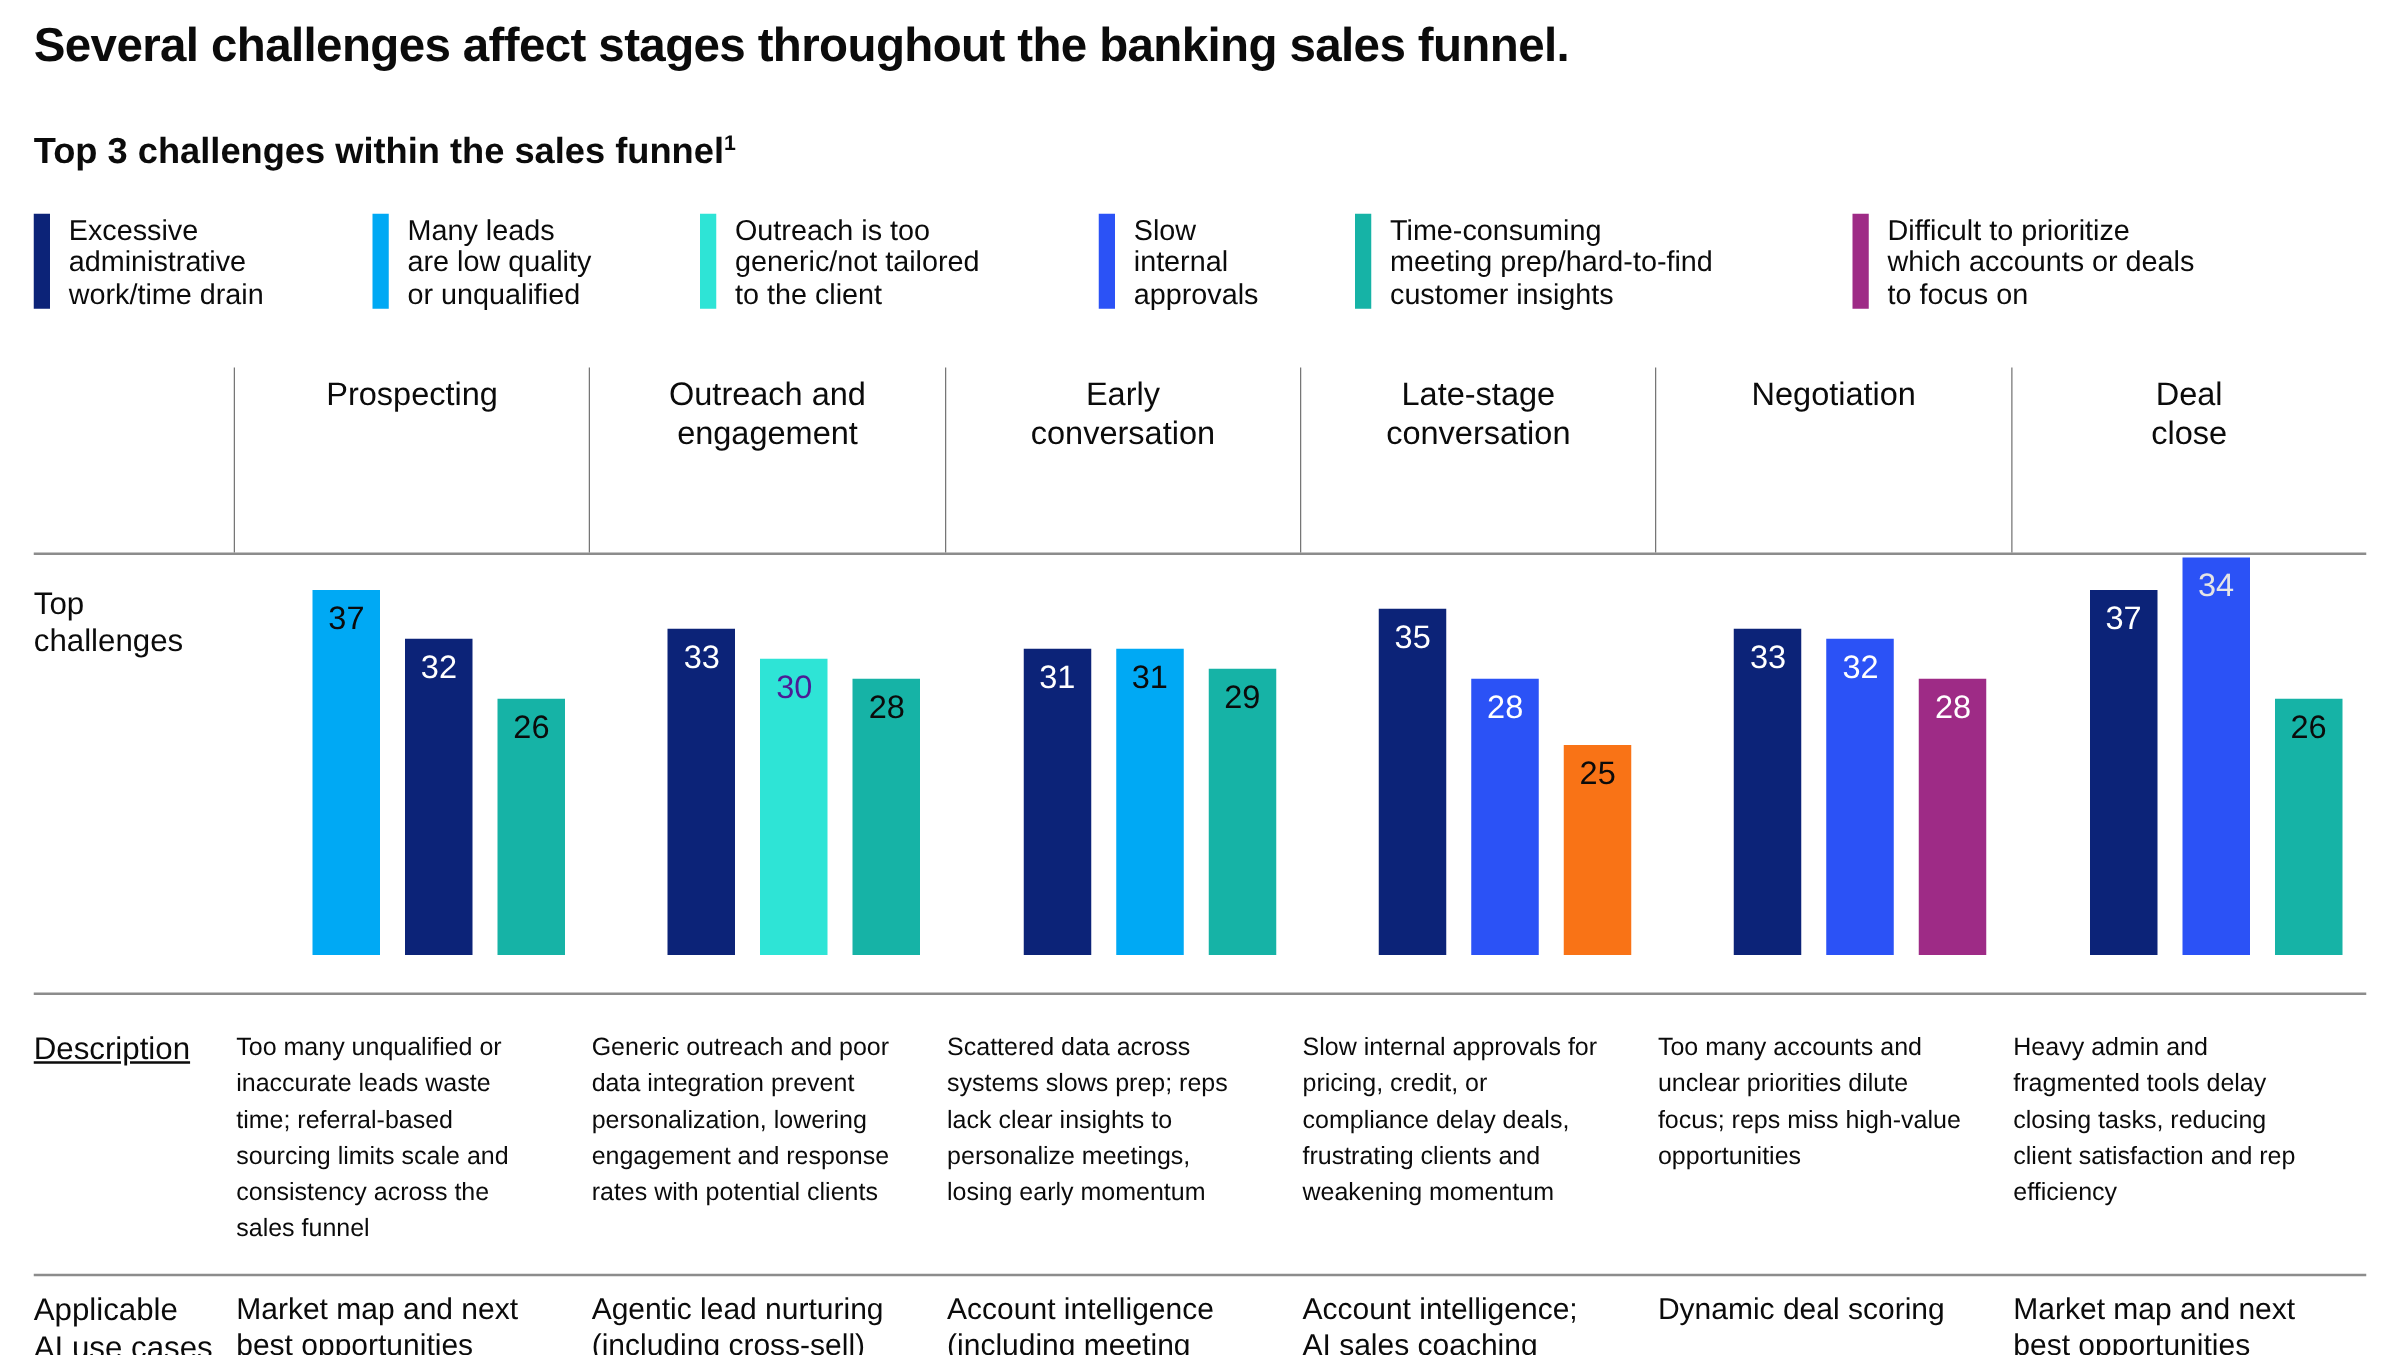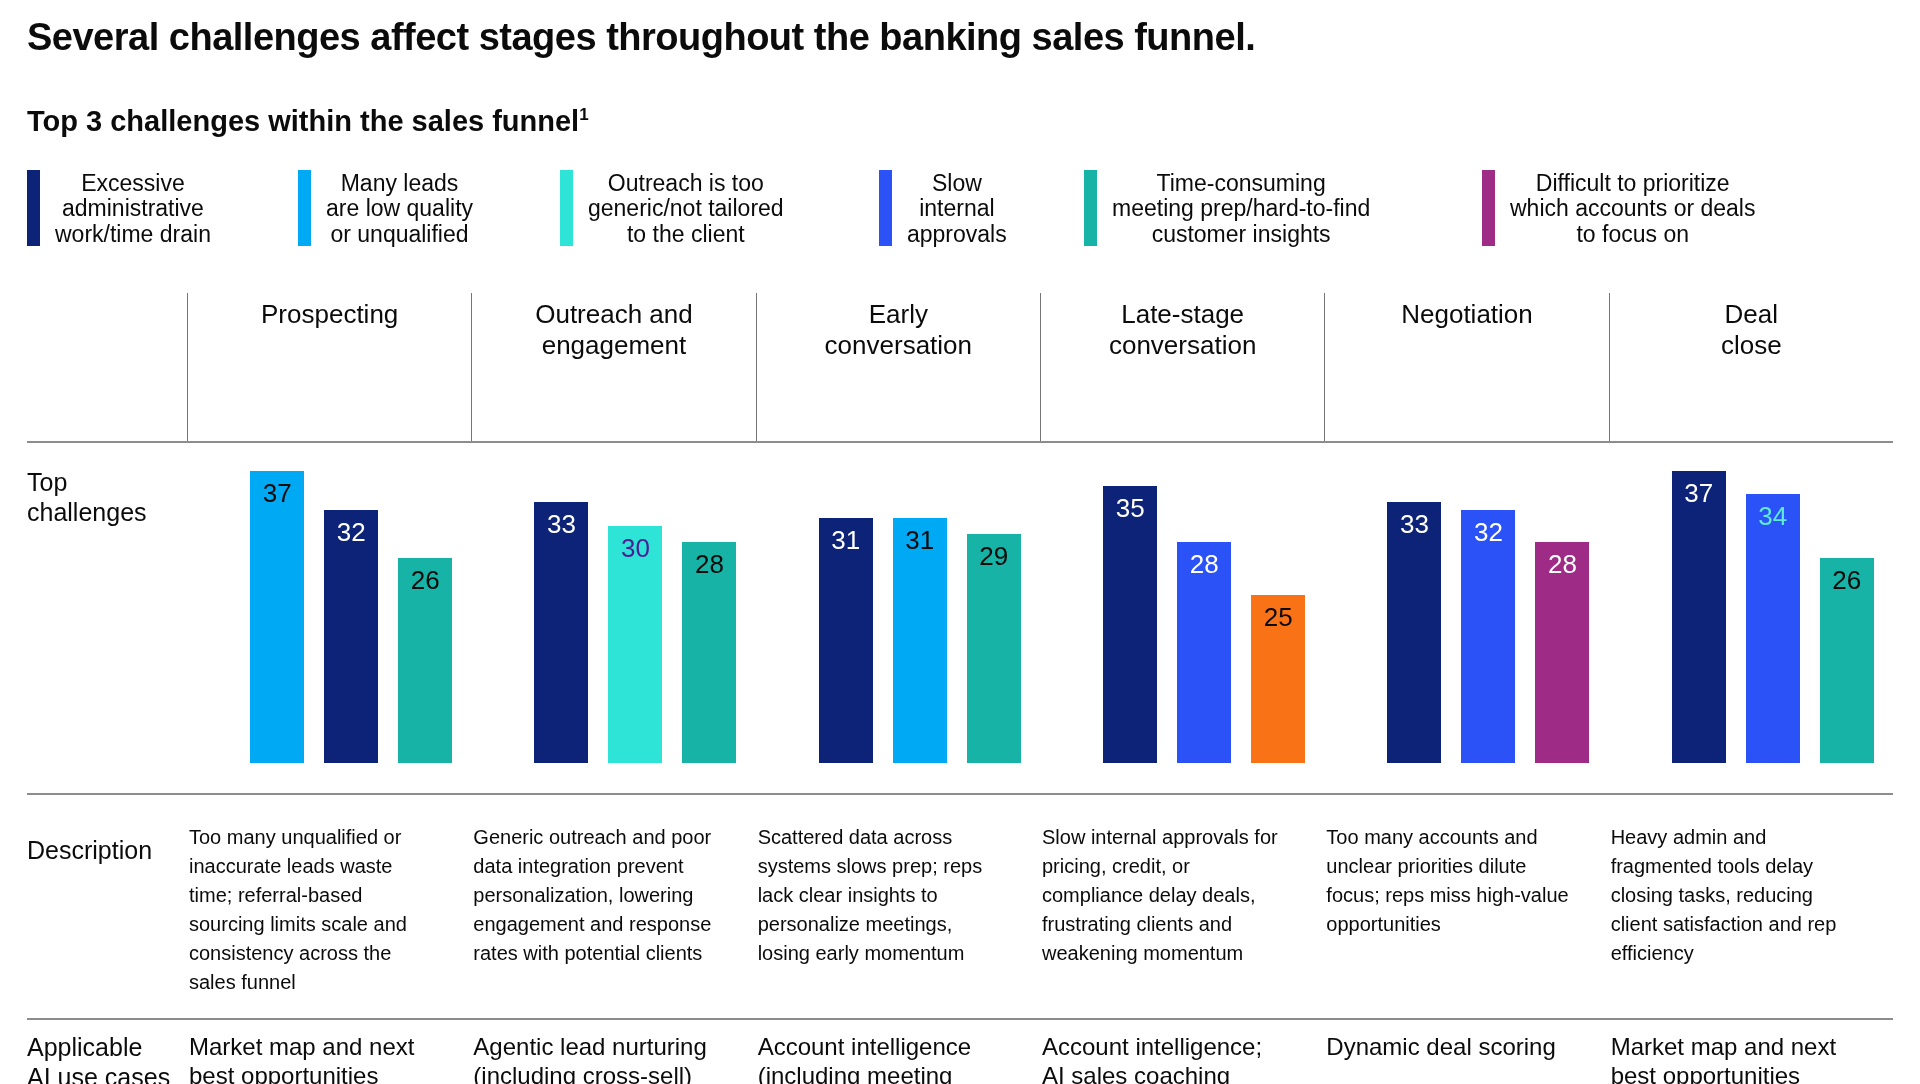--- a/index.html
+++ b/index.html
@@ -12,40 +12,40 @@
 
   
   .legend { display:flex; margin-top:32px; align-items:flex-start; }
   .legend-item { display:flex; gap:15px; align-items:flex-start; }
   .legend-item:nth-child(1){ width:271px; }
   .legend-item:nth-child(2){ width:262px; }
   .legend-item:nth-child(3){ width:319px; }
   .legend-item:nth-child(4){ width:205px; }
   .legend-item:nth-child(5){ width:398px; }
   .swatch { width:13px; height:76px; flex:0 0 13px; display:inline-block; }
-  .legend-label { font-size:23px; line-height:25.5px; white-space:pre-line; padding-top:1px;text-align:center; }
+  .legend-label { font-size:23px; line-height:25.5px; white-space:pre-line; padding-top:1px; }
 
   
   .row { display:grid; grid-template-columns:160px repeat(6, 1fr); }
 
   .header-row { margin-top:46px; height:148px; border-bottom:2px solid #8c8c8c; }
   .header-cell { border-left:1px solid #767676; text-align:center; padding-top:6px;
                  font-size:26px; line-height:31px; white-space:pre-line; }
 
   .row-label { font-size:25px; line-height:30px; white-space:pre-line; }
 
   .chart-row { height:350px; border-bottom:2px solid #8c8c8c; }
   .chart-row .row-label { padding-top:24px; }
   .chart-cell { display:flex; align-items:flex-end; justify-content:center; padding-bottom:30px; box-sizing:border-box; }
   .bar-group { display:flex; gap:20px; align-items:flex-end;padding-left:44px; }
   .bar { width:54px; box-sizing:border-box; display:flex; justify-content:center;
          align-items:flex-start; padding-top:7px; font-size:26px; }
 
   .desc-row { min-height:223px; border-bottom:2px solid #8c8c8c; }
-  .desc-row .row-label { padding-top:40px; }
+  .desc-row .row-label { padding-top:28px;text-decoration:underline; }
   .desc-cell { padding:28px 40px 0 2px; font-size:20px; line-height:29px; box-sizing:border-box; }
 
   .ai-row { min-height:88px; border-bottom:2px solid #5f5f5f; }
   .ai-row .row-label { padding-top:12px; }
   .ai-cell { padding:12px 40px 18px 2px; font-size:24px; line-height:29px; box-sizing:border-box; }
 </style>
 </head>
 <body>
 
 <div class="page">
@@ -170,21 +170,21 @@
           <div class="bar" style="height: 221px; background: rgb(158, 43, 134); color: rgb(255, 255, 255);">
             <span>28</span>
           </div>
         </div>
       </div>
       <div class="chart-cell">
         <div class="bar-group">
           <div class="bar" style="height: 292px; background: rgb(12, 35, 120); color: rgb(255, 255, 255);">
             <span>37</span>
           </div>
-          <div class="bar" style="height: 269px; background: rgb(43, 82, 246); color: #5eead4;">
+          <div class="bar" style="height: 318px; background: rgb(43, 82, 246); color: #e5e5e5;">
             <span>34</span>
           </div>
           <div class="bar" style="height: 205px; background: rgb(22, 179, 166); color: rgb(11, 11, 11);">
             <span>26</span>
           </div>
         </div>
       </div>
     </div>
   <div class="row desc-row" id="desc-row">
       <div class="row-label">Description</div>

